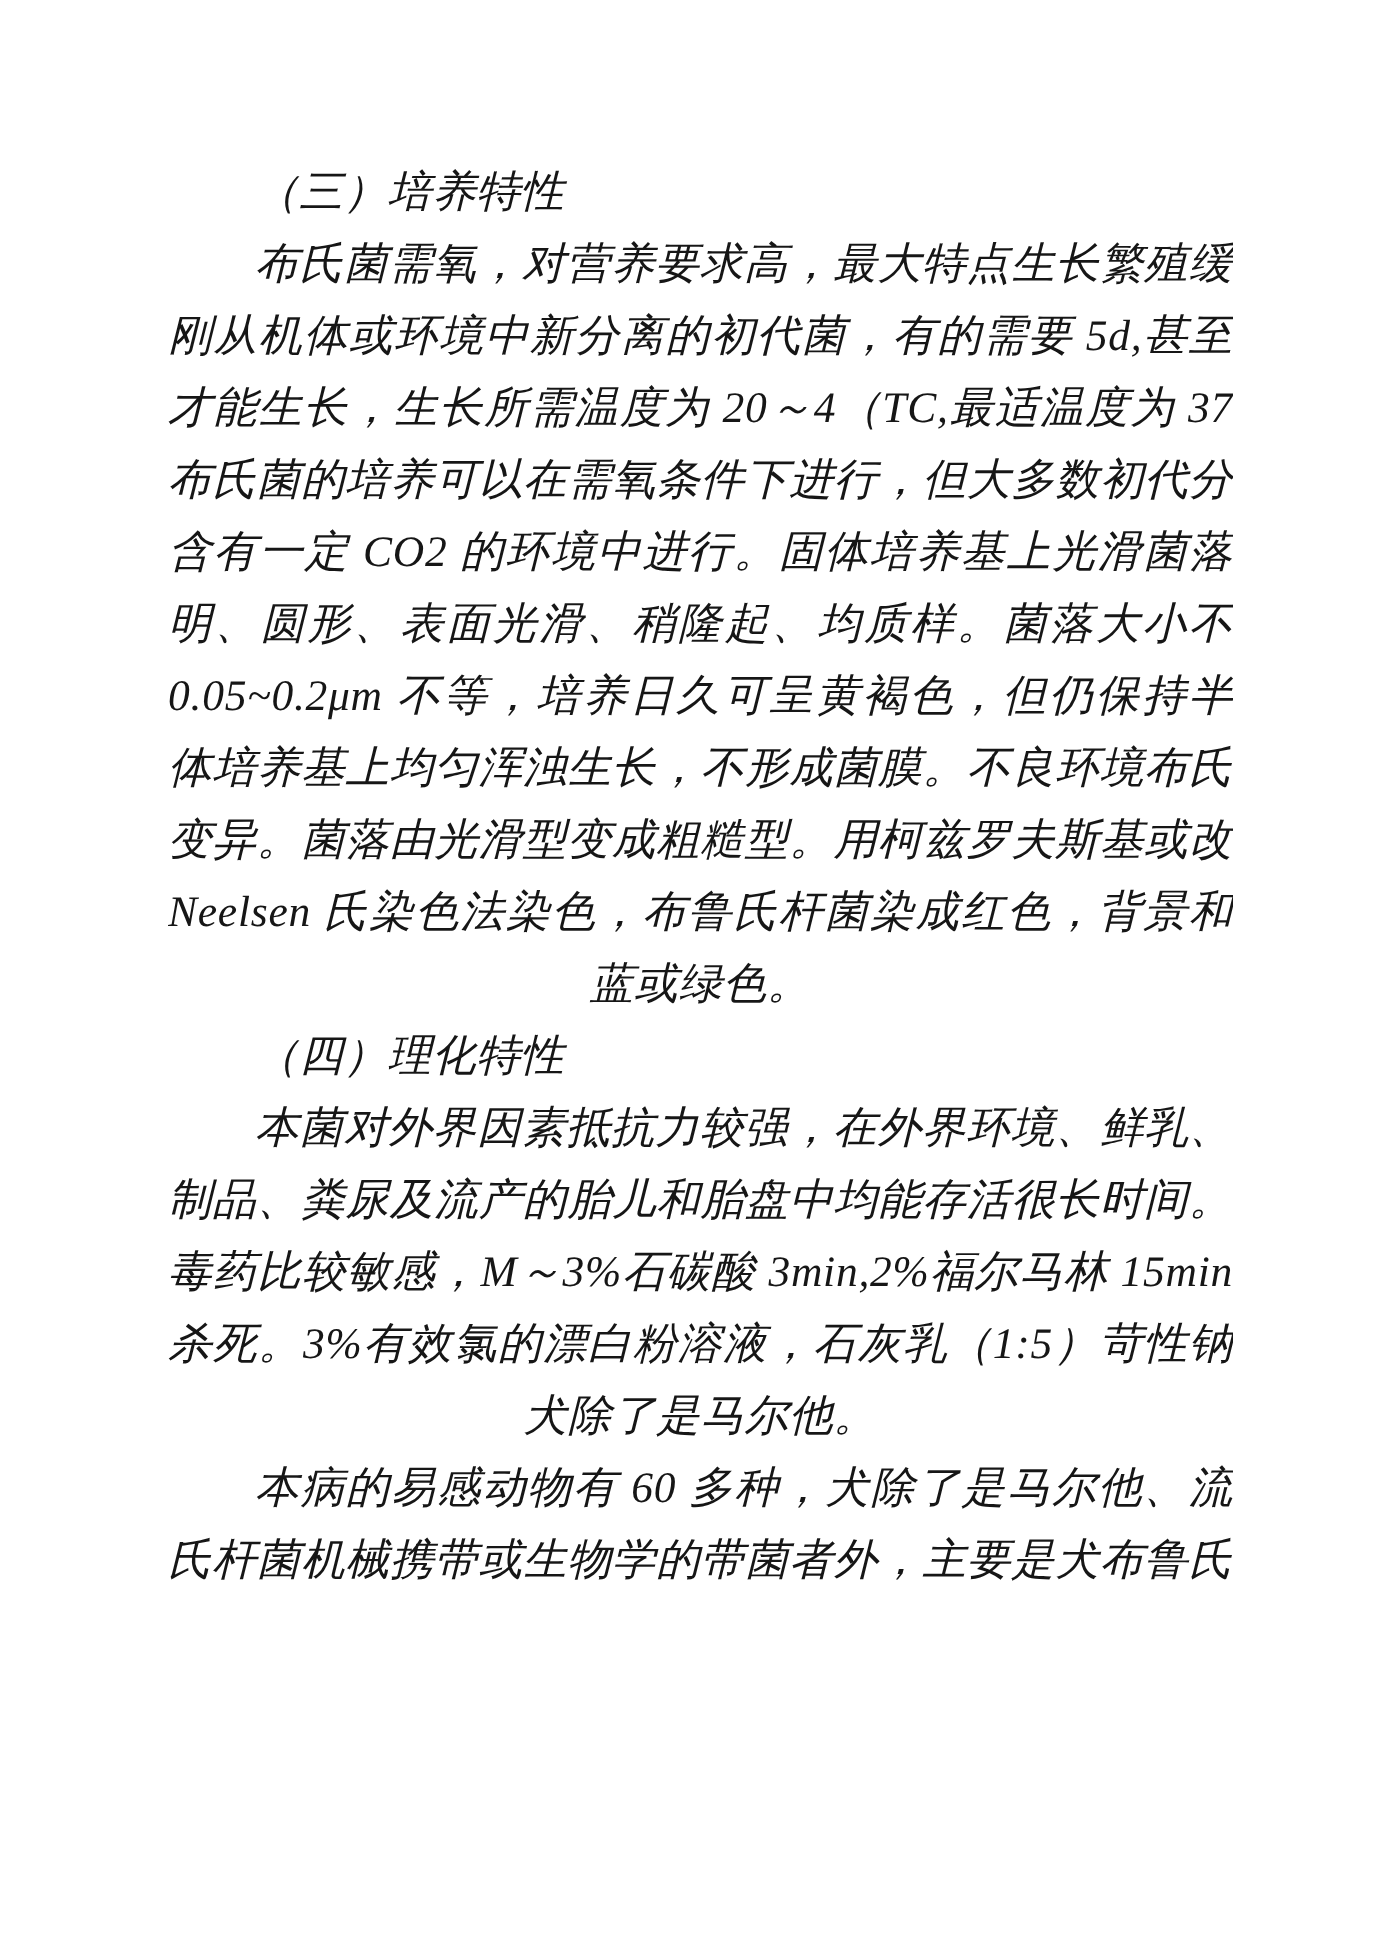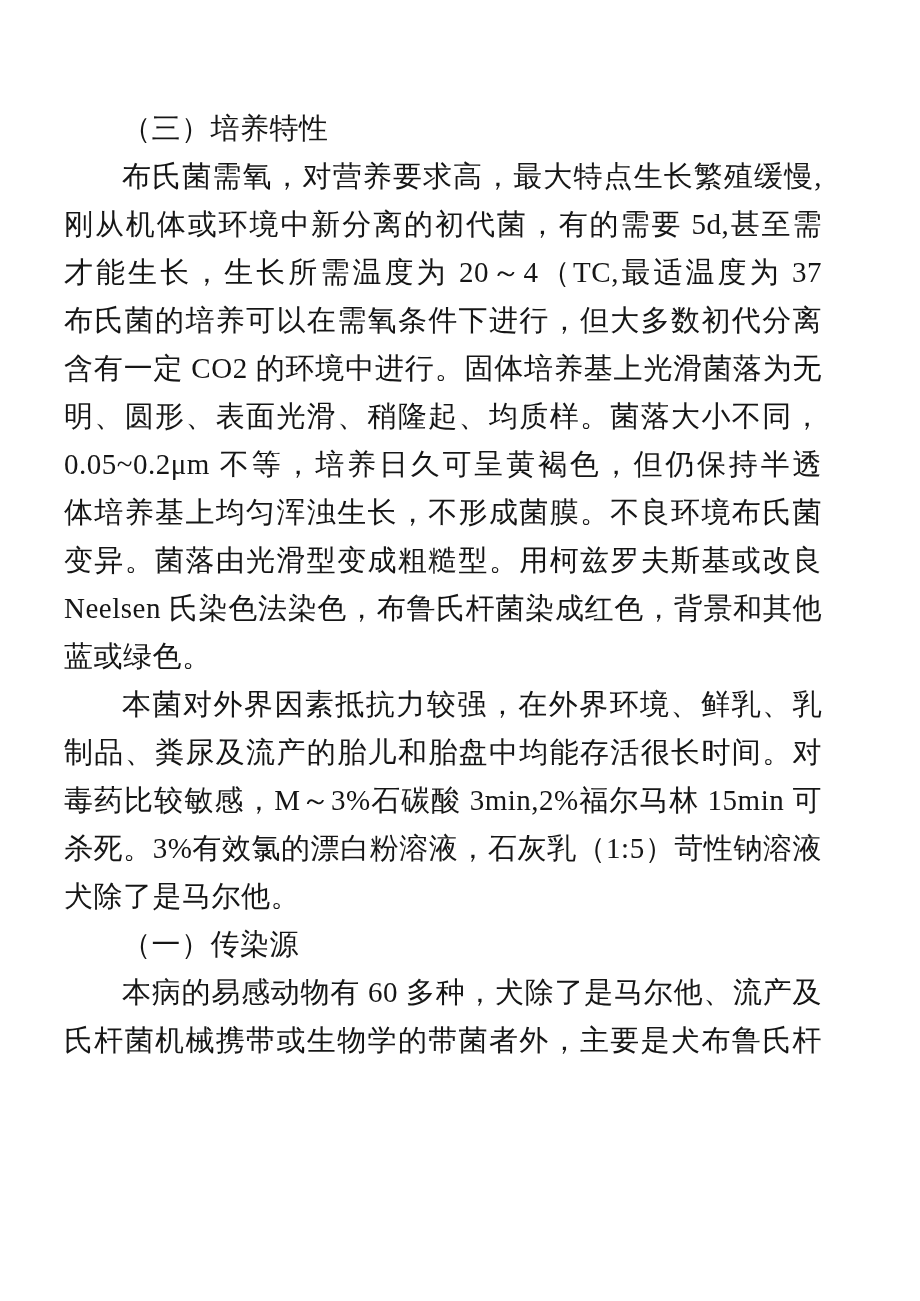--- a/index.html
+++ b/index.html
@@ -11,22 +11,23 @@
     width: 920px;
     height: 1301px;
     overflow: hidden;
     font-family: "Liberation Serif", "DejaVu Serif", serif;
   }
   .page {
     box-sizing: border-box;
     width: 920px;
     height: 1301px;
     background: #ffffff;
-    padding: 104px 98px 0 64px;
+    padding: 104px 98px 0 112px;
     color: #161616;
+    font-style: italic;
   }
   .line {
     height: 48px;
     line-height: 48px;
     font-size: 29px;
     white-space: nowrap;
     text-align: left;
     letter-spacing: 0.5px;
   }
   
@@ -43,40 +44,40 @@
   }
   
   .line.j {
     text-align: justify;
     text-align-last: justify;
     white-space: normal;
     overflow: hidden;
   }
   
   .line.e {
-    text-align: left;
+    text-align: center;
   }
 </style>
 </head>
 <body>
 
 <div class="page">
   <div class="line h">（三）培养特性</div>
   <div class="line f">布氏菌需氧，对营养要求高，最大特点生长繁殖缓慢,尤其是</div>
   <div class="line j">刚从机体或环境中新分离的初代菌，有的需要 5d,甚至需 20～30d</div>
   <div class="line j">才能生长，生长所需温度为 20～4（TC,最适温度为 37 寸。牛种</div>
   <div class="line j">布氏菌的培养可以在需氧条件下进行，但大多数初代分离时需在</div>
   <div class="line j">含有一定 CO2 的环境中进行。固体培养基上光滑菌落为无色半透</div>
   <div class="line j">明、圆形、表面光滑、稍隆起、均质样。菌落大小不同，直径</div>
   <div class="line j">0.05~0.2μm 不等，培养日久可呈黄褐色，但仍保持半透明。在液</div>
   <div class="line j">体培养基上均匀浑浊生长，不形成菌膜。不良环境布氏菌已发生</div>
   <div class="line j">变异。菌落由光滑型变成粗糙型。用柯兹罗夫斯基或改良的 Ziehl-</div>
   <div class="line j">Neelsen 氏染色法染色，布鲁氏杆菌染成红色，背景和其他菌染成</div>
   <div class="line e">蓝或绿色。</div>
+  <div class="line h">（四）理化特性</div>
   <div class="line f">本菌对外界因素抵抗力较强，在外界环境、鲜乳、乳和肉类</div>
   <div class="line j">制品、粪尿及流产的胎儿和胎盘中均能存活很长时间。对化学消</div>
   <div class="line j">毒药比较敏感，M～3%石碳酸 3min,2%福尔马林 15min 可将其</div>
   <div class="line j">杀死。3%有效氯的漂白粉溶液，石灰乳（1:5）苛性钠溶液等进</div>
   <div class="line e">犬除了是马尔他。</div>
-  <div class="line h">（一）传染源</div>
   <div class="line f">本病的易感动物有 60 多种，犬除了是马尔他、流产及猪布鲁</div>
   <div class="line j">氏杆菌机械携带或生物学的带菌者外，主要是犬布鲁氏杆菌的宿</div>
 </div>
 
 </body></html>

